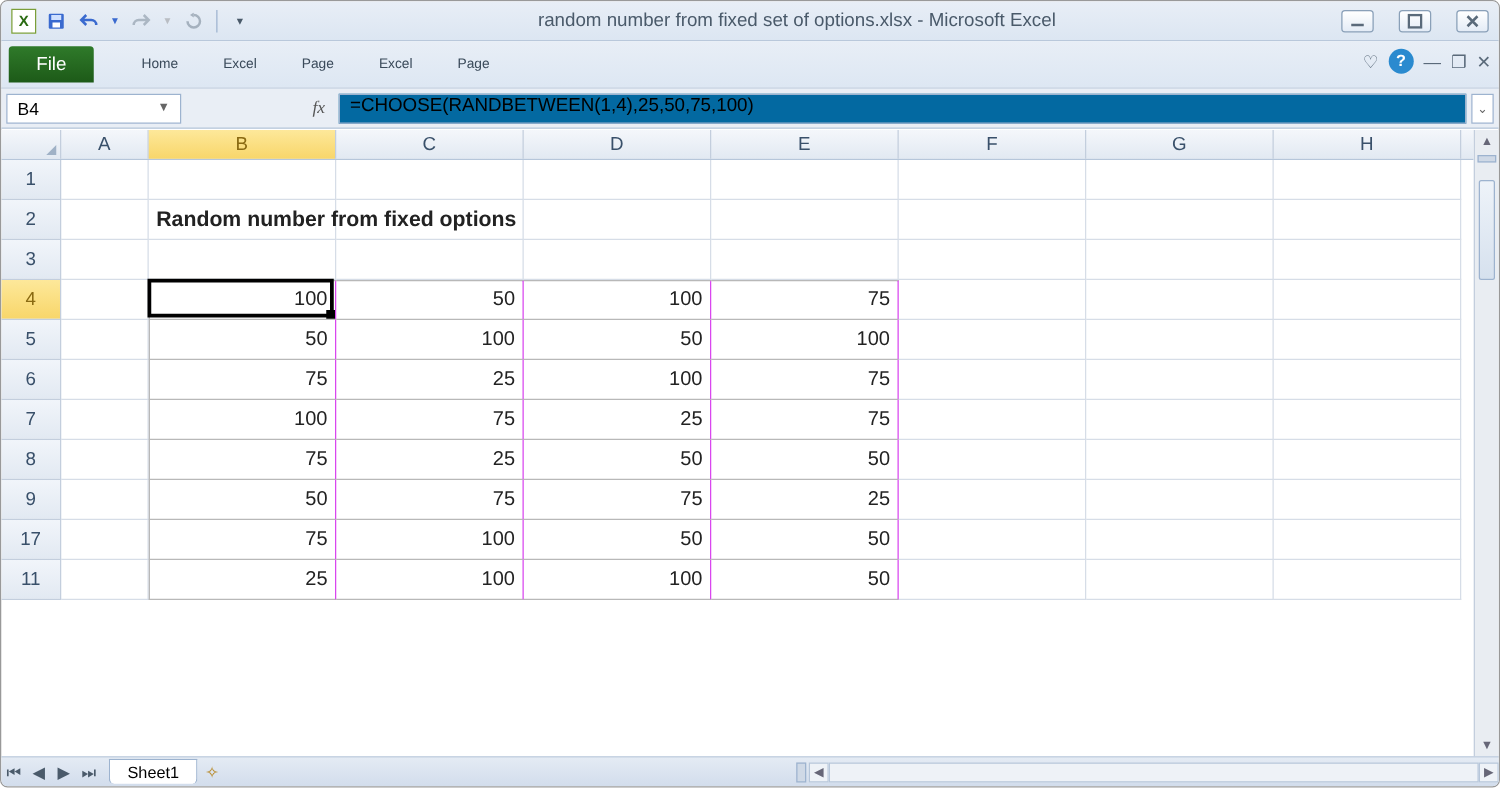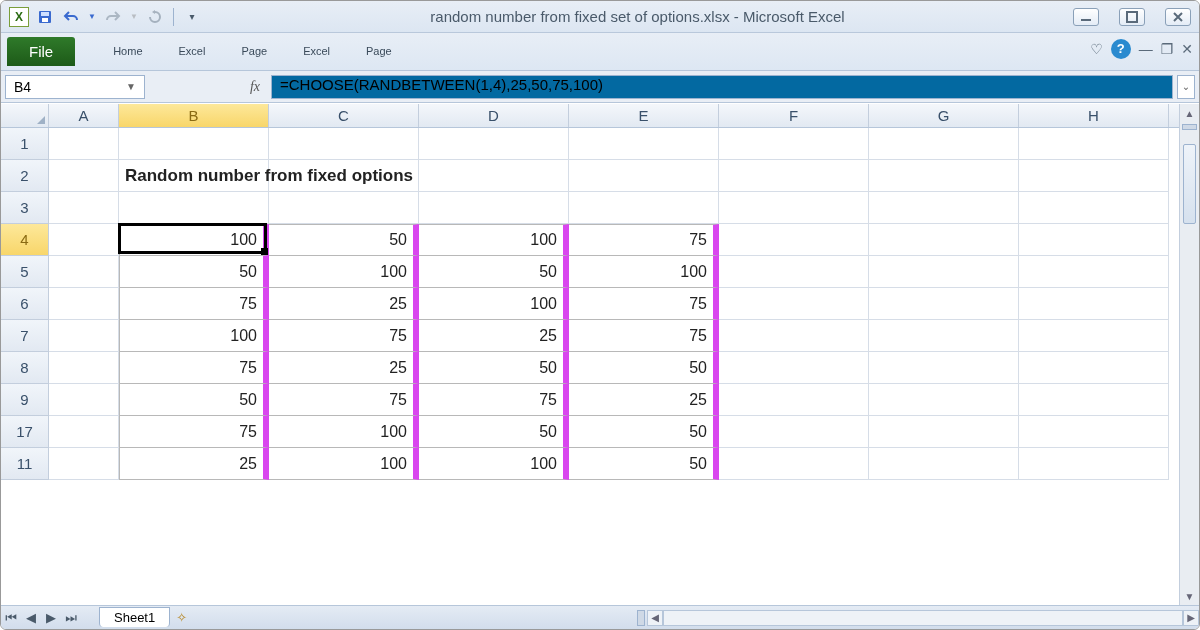--- a/index.html
+++ b/index.html
@@ -49,33 +49,33 @@
 .ch.sel{ background: linear-gradient(#fde89a,#f8d66a); color:#8a6a12;}
 
 
 .rows { }
 .row { display: flex; height: 32px; }
 .rh { width: 48px; background: linear-gradient(#f1f5fa,#e2e9f2); border-right: 1px solid #c3cedd; border-bottom: 1px solid #c3cedd; display: flex; align-items: center; justify-content: center; color: #39506a; font-size: 15px; }
 .rh.sel{ background: linear-gradient(#fde89a,#f8d66a); color:#8a6a12;}
 .cell { border-right: 1px solid #d6dde7; border-bottom: 1px solid #d6dde7; display: flex; align-items: center; padding: 0 6px; font-size: 16px; color:#222; }
 .cA{width:70px;} .cB{width:150px;} .cC{width:150px;} .cD{width:150px;} .cE{width:150px;} .cF{width:150px;} .cG{width:150px;} .cH{width:150px;}
 .num { justify-content: flex-end; }
-.tbl { border-right:6px solid #d946ef; border-bottom:1px solid #b8b8b8; }
+.tbl { border-right:1px solid #d946ef; border-bottom:1px solid #b8b8b8; }
 .tbl-top { border-top:1px solid #b8b8b8; }
 .tbl-left { border-left:1px solid #b8b8b8; }
 .heading { font-weight: bold; font-size: 17px; color:#222; white-space:nowrap; overflow:visible; }
 
 
 .active-cell-outline { position: absolute; border: 3px solid #000; pointer-events: none; }
 .active-cell-outline::after { content:""; position:absolute; right:-4px; bottom:-4px; width:7px; height:7px; background:#000;}
 
 
 .sheetbar { position:absolute; left:0; right:0; bottom:0; height:24px; background: linear-gradient(#e4ebf4,#d2ddec); border-top:1px solid #b6c6da; display:flex; align-items:center; font-size:13px; }
 .navbtn { width:18px; height:18px; display:flex; align-items:center; justify-content:center; color:#4a5a6a; cursor:pointer; margin:0 1px; }
-.sheet-tab { background:#fff; border:1px solid #9db3cf; border-bottom:none; padding:2px 14px; margin-left:18px; border-radius:0 0 4px 4px; transform: translateY(-1px);}
+.sheet-tab { background:#fff; border:1px solid #9db3cf; border-bottom:none; padding:2px 14px; margin-left:6px; border-radius:0 0 4px 4px; transform: translateY(-1px);}
 .newsheet { margin-left:6px; color:#b88a2a; }
 .hscroll { margin-left:auto; display:flex; align-items:center; height:18px; }
 .hscroll .track{ width:520px; height:16px; background:#eef2f7; border:1px solid #b6c6da; position:relative;}
 .hscroll .arrh{ width:16px; height:16px; border:1px solid #b6c6da; background:#eef2f7; display:flex;align-items:center;justify-content:center;font-size:10px;color:#667;}
 svg { display:block; }
 </style>
 </head>
 <body>
 
 <div class="titlebar">

